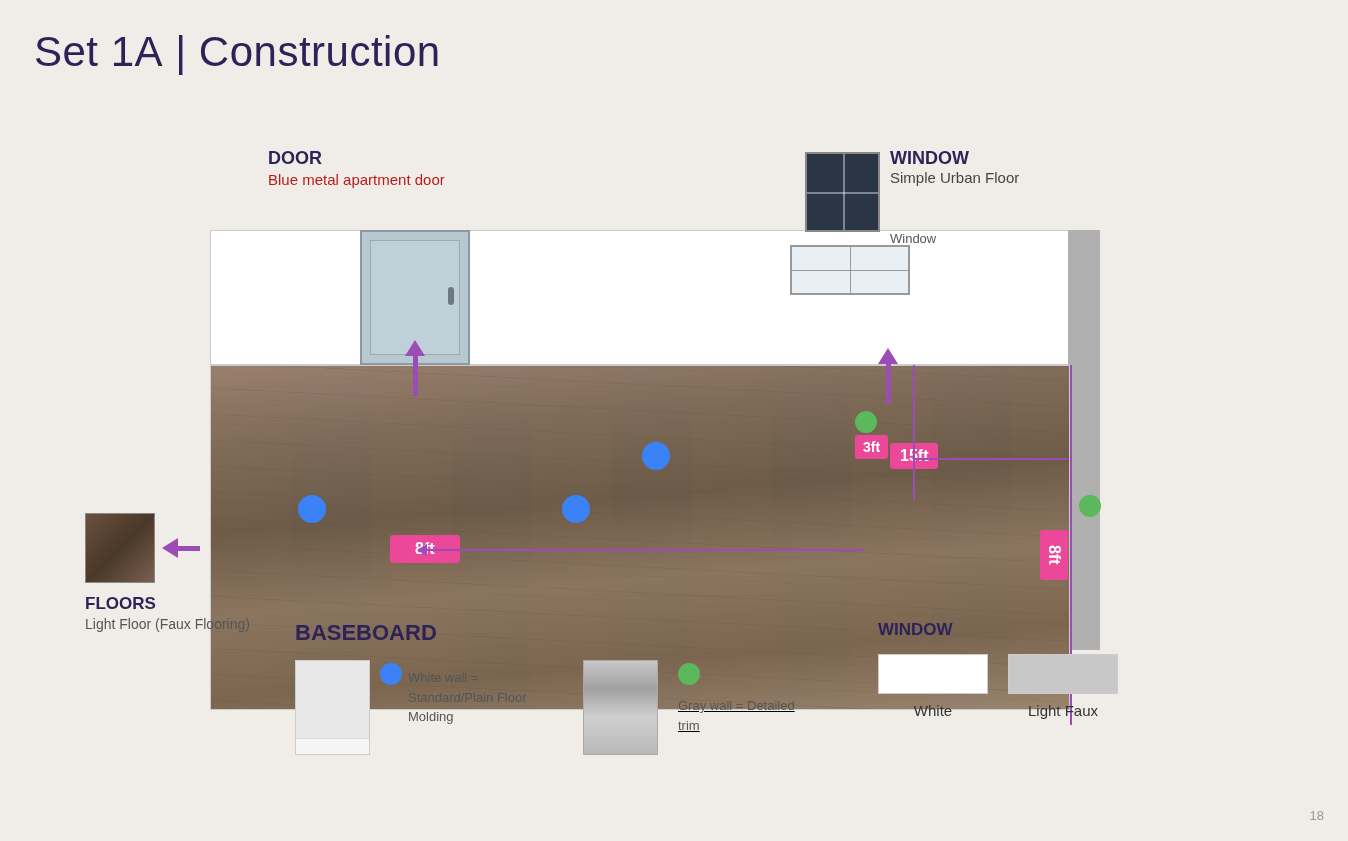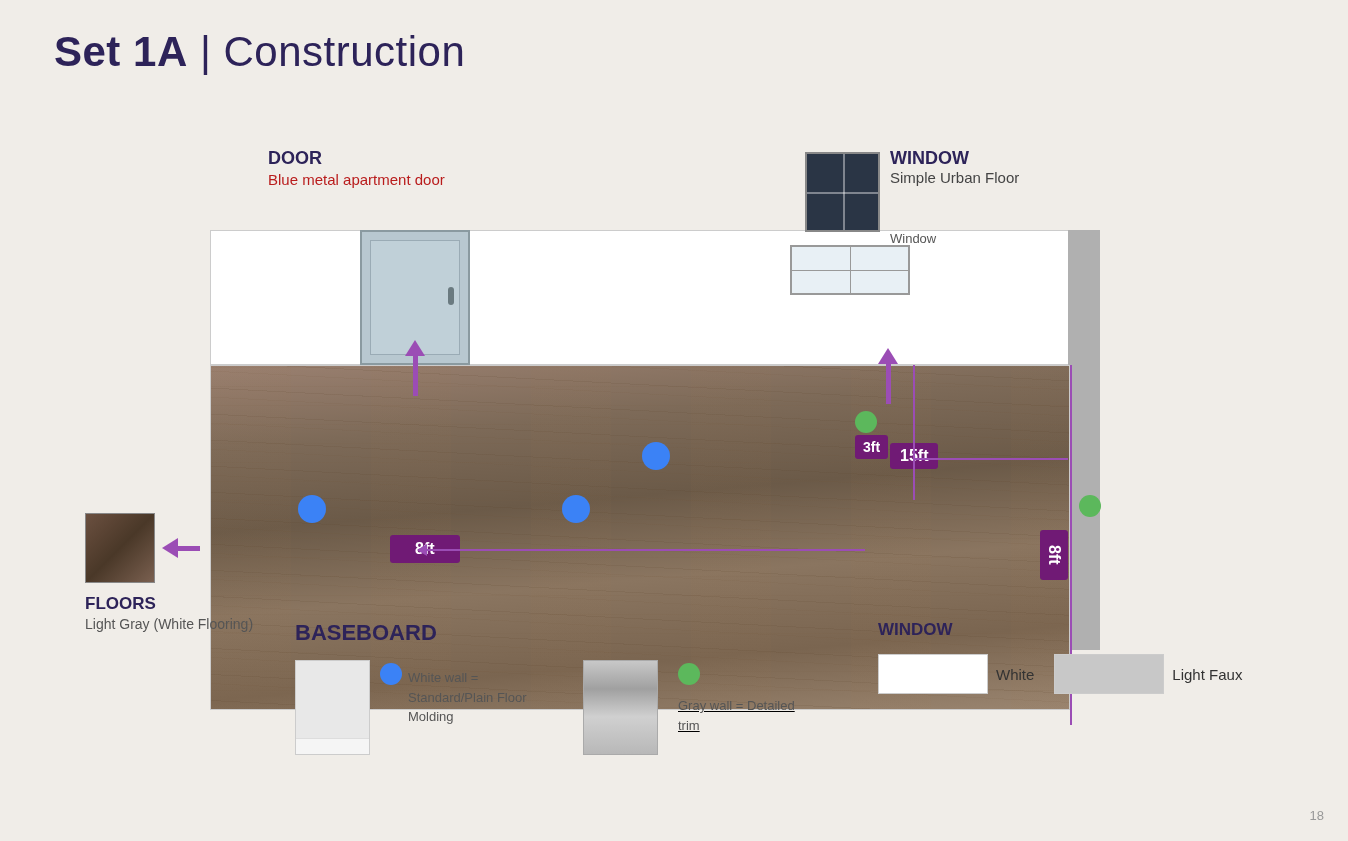--- a/index.html
+++ b/index.html
@@ -16,22 +16,21 @@
     .page-title {
       position: absolute;
       top: 28px;
       left: 34px;
       font-size: 42px;
       color: #2d2359;
       font-weight: 300;
       letter-spacing: 0.5px;
     }
     .page-title strong {
-      font-weight: 700;
-      margin-left: 20px;
+      font-weight: 400;
     }
 
     
     .scene-container {
       position: absolute;
       top: 140px;
       left: 210px;
       width: 890px;
       height: 440px;
     }
@@ -151,21 +150,21 @@
     .window-on-wall::after {
       content: '';
       position: absolute;
       left: 0; right: 0; top: 50%;
       border-top: 1px solid #999;
     }
 
     
     .measure-badge {
       position: absolute;
-      background: #701a75;
+      background: #ec4899;
       color: white;
       font-weight: bold;
       font-size: 16px;
       padding: 4px 10px;
       border-radius: 3px;
     }
 
     .measure-8ft-horiz {
       top: 395px;
       left: 180px;
@@ -414,21 +413,21 @@
       font-weight: 800;
       color: #2d2359;
       margin-bottom: 14px;
     }
     .walls-swatches {
       display: flex;
       gap: 20px;
     }
     .wall-swatch-item {
       display: flex;
-      flex-direction: row;
+      flex-direction: column;
       align-items: center;
       gap: 8px;
     }
     .wall-swatch-box {
       width: 110px;
       height: 40px;
       border: 1px solid #ccc;
     }
     .wall-swatch-label {
       font-size: 15px;
@@ -543,21 +542,21 @@
 
 <div class="floor-swatch"></div>
 
 <div style="position:absolute; top:538px; left:162px; display:flex; align-items:center;">
   <div style="width:0; height:0; border-top:10px solid transparent; border-bottom:10px solid transparent; border-right:16px solid #9b4db5;"></div>
   <div style="width:22px; height:5px; background:#9b4db5;"></div>
 </div>
 
 <div class="label-floors">
   <div class="lf-title">FLOORS</div>
-  <div class="lf-desc">Light Gray (White Flooring)</div>
+  <div class="lf-desc">Light Floor (Faux Flooring)</div>
 </div>
 
 <div class="bottom-section">
 
   <div class="baseboard-section">
     <div class="baseboard-title">BASEBOARD</div>
     <div class="baseboard-items">
 
       <div class="baseboard-item">
         <div style="display:flex; flex-direction:column; align-items:center;">

